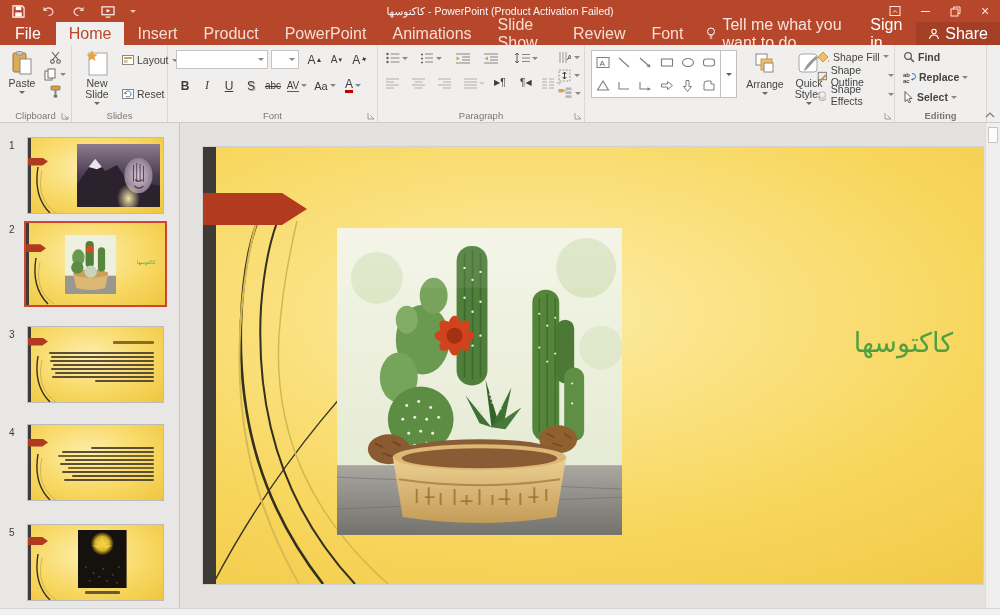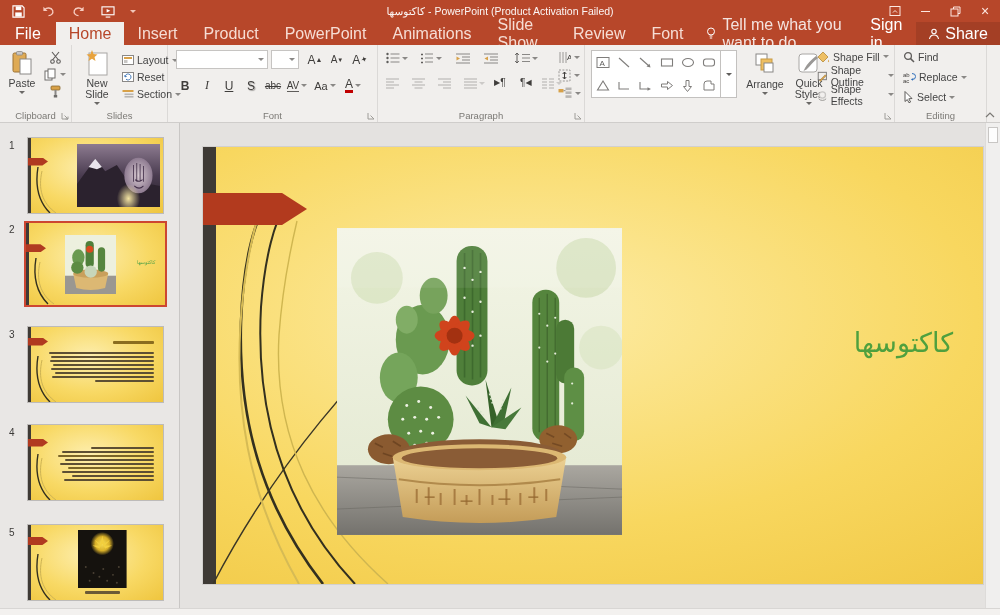--- a/index.html
+++ b/index.html
@@ -28,21 +28,21 @@
   .ribbon { position:absolute; left:0; top:45px; width:1000px; height:78px; background:#f1efed; border-bottom:1px solid #cfcdcb; display:flex; }
   .rgroup { position:relative; height:100%; border-right:1px solid #dbd9d7; flex-shrink:0; }
   .glabel { position:absolute; bottom:1px; left:0; right:0; text-align:center; font-size:9.5px; color:#7b7975; }
   .launcher { position:absolute; right:2px; bottom:2px; opacity:.7; }
   .bigbtn { position:absolute; top:3px; display:flex; flex-direction:column; align-items:center; justify-content:flex-start; gap:2px; width:38px; height:66px; font-size:10.5px; color:#444; text-align:center; }
   .minicol { position:absolute; display:flex; flex-direction:column; justify-content:flex-start; gap:4px; }
   .mrow { display:flex; align-items:center; gap:3px; font-size:10.5px; color:#444; height:16px; }
   .gbtn { display:flex; align-items:center; justify-content:center; color:#3f3d3b; }
   .dim { opacity:.35; }
   .g-clip { width:72px; } .g-slides { width:96px; } .g-font { width:210px; }
-  .g-par { width:207px; } .g-draw { width:310px; } .g-edit { width:92px; }
+  .g-par { width:207px; } .g-draw { width:310px; } .g-edit { width:92px;font-weight:bold; }
   .g-rest { flex:1; border-right:none; position:relative; }
   .combo { position:absolute; height:19px; background:#fff; border:1px solid #c6c4c2; display:flex; align-items:center; }
   .combo .car { margin-left:auto; margin-right:3px; color:#8a8886; }
   .fglyph { width:22px; height:19px; font-size:12px; }
   .shape-box { position:absolute; left:6px; top:5px; width:130px; height:48px; background:#fff; border:1px solid #c3c1bf; display:grid; grid-template-columns:repeat(6,1fr); grid-template-rows:1fr 1fr; align-items:center; justify-items:center; }
   .shape-more { position:absolute; left:136px; top:5px; width:16px; height:48px; border:1px solid #c3c1bf; border-left:none; background:#fff; display:flex; align-items:center; justify-content:center; color:#5f5d5b; }
   .dr-right { position:absolute; left:232px; top:4px; display:flex; flex-direction:column; gap:4px; font-size:10.5px; color:#5a5856; }
   .dr-right .mrow { height:15px; }
   .ed-col { position:absolute; left:8px; top:4px; display:flex; flex-direction:column; gap:4px; font-size:10.5px; color:#3f3d3b; }
   .collapse { position:absolute; right:5px; bottom:4px; }
@@ -207,21 +207,21 @@
       <div class="bigbtn" style="left:5px;width:40px">
         <span style="margin-top:2px">
           <svg width="22" height="26" viewBox="0 0 22 26">
               <rect x="3" y="3" width="18" height="22" fill="#fff" stroke="#a8a6a4" stroke-width="1"></rect>
               <path d="M6 0 L7.5 4 L11.5 4.5 L8.5 7 L9.5 11 L6 8.8 L2.5 11 L3.5 7 L0.5 4.5 L4.5 4 z" fill="#e8a33d"></path>
             </svg>
         </span>
         <span style="line-height:11px">New Slide</span>
         <span class="car" style="color:#6a6866"></span>
       </div>
-      <div class="minicol" style="left:50px; top:7px; gap:1px">
+      <div class="minicol" style="left:50px; top:7px; gap:18px">
         <span class="mrow">
           <svg width="12" height="10" viewBox="0 0 12 10">
               <rect x=".5" y=".5" width="11" height="9" fill="#fff" stroke="#8a8886"></rect>
               <rect x="2" y="2" width="8" height="2" fill="#d8a148"></rect>
               <rect x="2" y="5" width="3.5" height="3" fill="#c8c6c4"></rect>
             </svg>
           <span>Layout</span>
             <span class="car" style="color:#8a8886"></span>
         </span>
         <span class="mrow">

